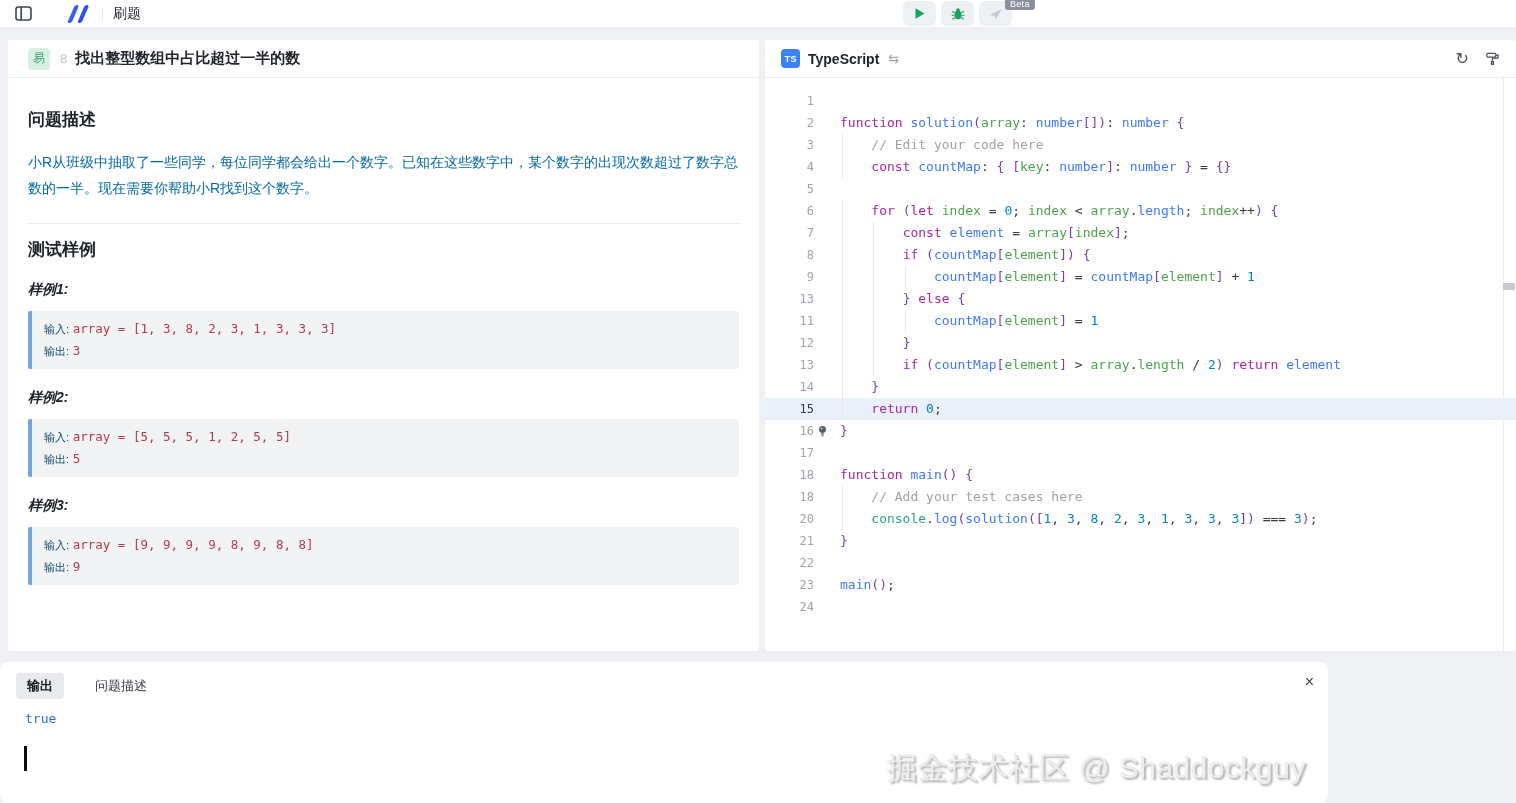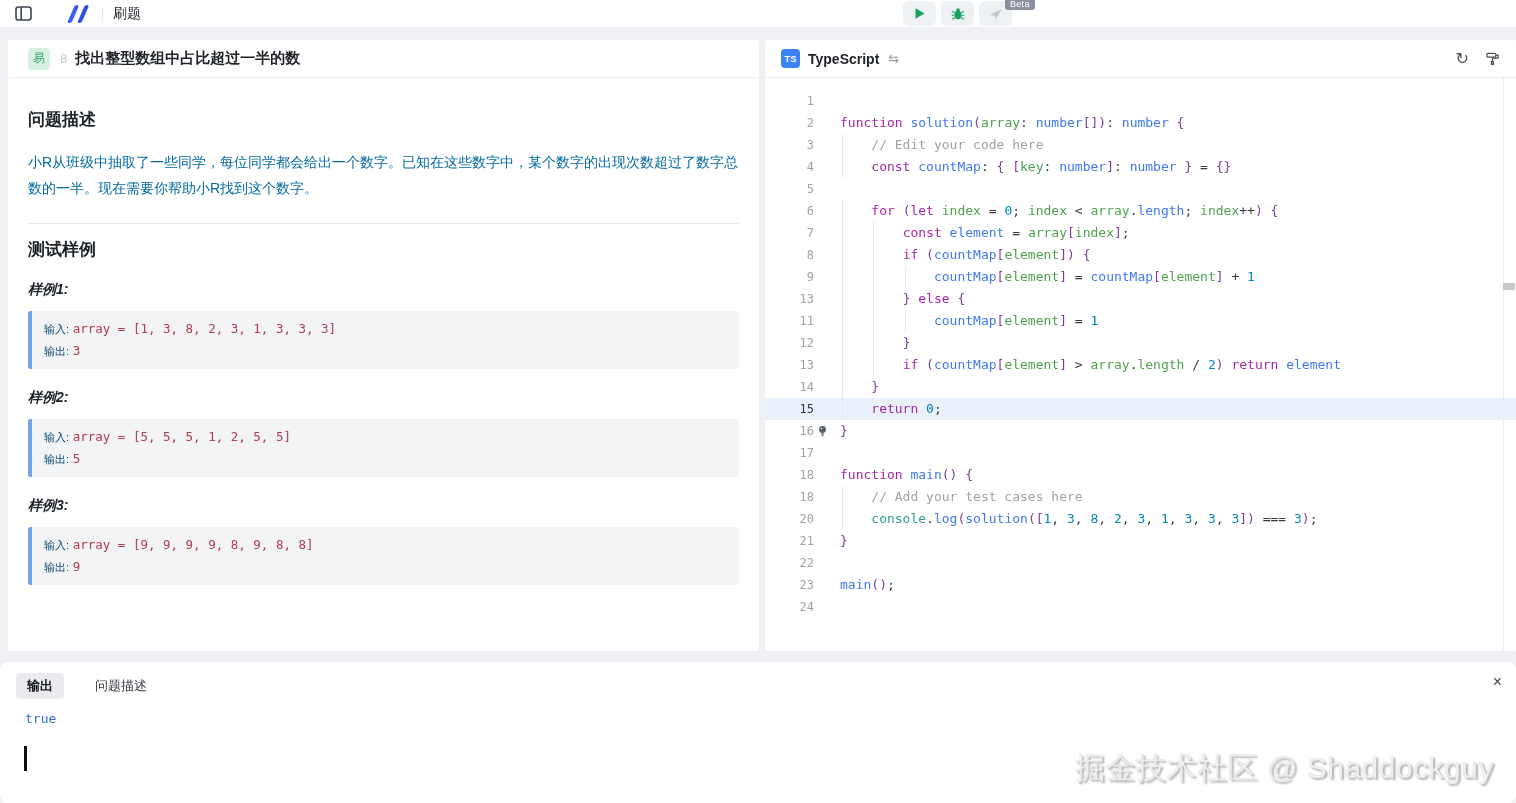--- a/index.html
+++ b/index.html
@@ -26,21 +26,21 @@
     display:flex; align-items:center; justify-content:center; cursor:pointer; position:relative;
   }
   .beta-badge {
     position:absolute; left:26px; top:-3px; background:#8b919c; color:#fff;
     font-size:9px; line-height:12px; padding:0 5px; border-radius:3px; letter-spacing:.3px;
   }
   
   .panel { position:absolute; background:#fff; border-radius:3px; }
   .left-panel  { left:8px;   top:40px; width:751px; height:611px; overflow:hidden; }
   .right-panel { left:765px; top:40px; width:751px; height:611px; overflow:hidden; }
-  .bottom-panel{ left:0;     top:662px; width:1516px; height:141px; border-radius:8px; }
+  .bottom-panel{ left:0;     top:662px; width:1328px; height:141px; border-radius:8px; }
 
   .panel-header {
     height:38px; display:flex; align-items:center; padding:0 16px;
     border-bottom:1px solid #ebedf0;
   }
   
   .diff-badge {
     width:22px; height:22px; border-radius:4px; background:#d7f0e2; color:#3fa571;
     font-size:12px; display:flex; align-items:center; justify-content:center; margin-left:4px;
   }

